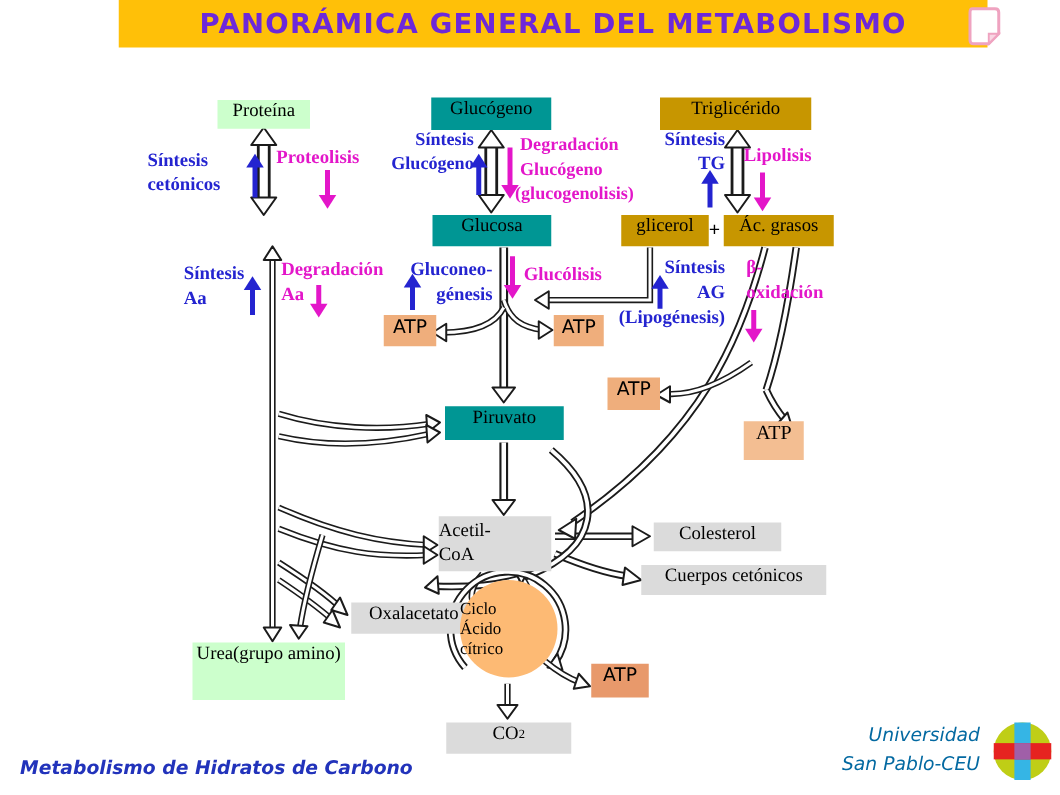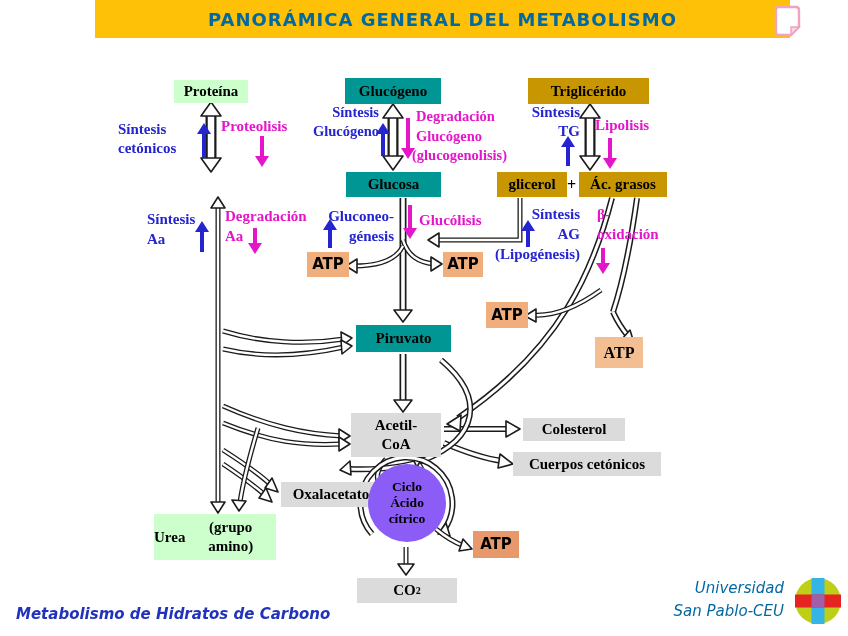--- a/index.html
+++ b/index.html
@@ -1,34 +1,34 @@
 <!DOCTYPE html>
 <html><head>
 <meta charset="utf-8">
 <style>
   html,body{margin:0;padding:0;background:#fff;}
   #slide{position:relative;width:848px;height:636px;background:#fff;overflow:hidden;
          font-family:"Liberation Serif",serif;}
   
   #titlebar{position:absolute;left:95px;top:0;width:695px;height:38px;background:#FFC008;
             display:flex;align-items:center;justify-content:center;}
-  #titletext{font-family:"DejaVu Sans",sans-serif;font-weight:bold;font-size:18px;
-             color:#0369a1;letter-spacing:1px;white-space:nowrap;}
+  #titletext{font-family:"DejaVu Sans",sans-serif;font-weight:bold;font-size:22px;
+             color:#6d28d9;letter-spacing:1px;white-space:nowrap;}
   #pageicon{position:absolute;right:-12px;top:5px;}
   
-  .box{position:absolute;display:flex;align-items:center;justify-content:center;
-       font-weight:bold;font-size:15px;color:#000;text-align:center;line-height:19px;z-index:3;}
+  .box{position:absolute;display:flex;align-items:flex-start;justify-content:center;
+       font-weight:normal;font-size:15px;color:#000;text-align:center;line-height:19px;z-index:3;}
   .green{background:#CCFFCC}
   .teal{background:#009694}
   .gold{background:#C79600}
   .gray{background:#DBDBDB}
   .atp{background:#EFAE7C;font-family:"DejaVu Sans",sans-serif;font-size:15px;}
   .atp-light{background:#F3BE92;font-family:"Liberation Serif",serif;font-size:16px;}
   .atp-dark{background:#E8996B;}
-  #ciclo{border-radius:50%;background:#8b5cf6;flex-direction:column;font-size:13.5px;line-height:16px;}
+  #ciclo{border-radius:50%;background:#fdba74;flex-direction:column;font-size:13.5px;line-height:16px;}
   
   .lbl{position:absolute;font-weight:bold;font-size:15px;line-height:19px;white-space:nowrap;z-index:3;}
   .blue{color:#2424D0}
   .mag{color:#E316C9}
   .ra{text-align:right}
   
   #arrows{position:absolute;left:0;top:0;z-index:1;}
   .bb{fill:none;stroke:#1b1b1b;stroke-width:11}
   .bw{fill:none;stroke:#fff;stroke-width:6.5}
   .ob{fill:none;stroke:#1b1b1b;stroke-width:7}

